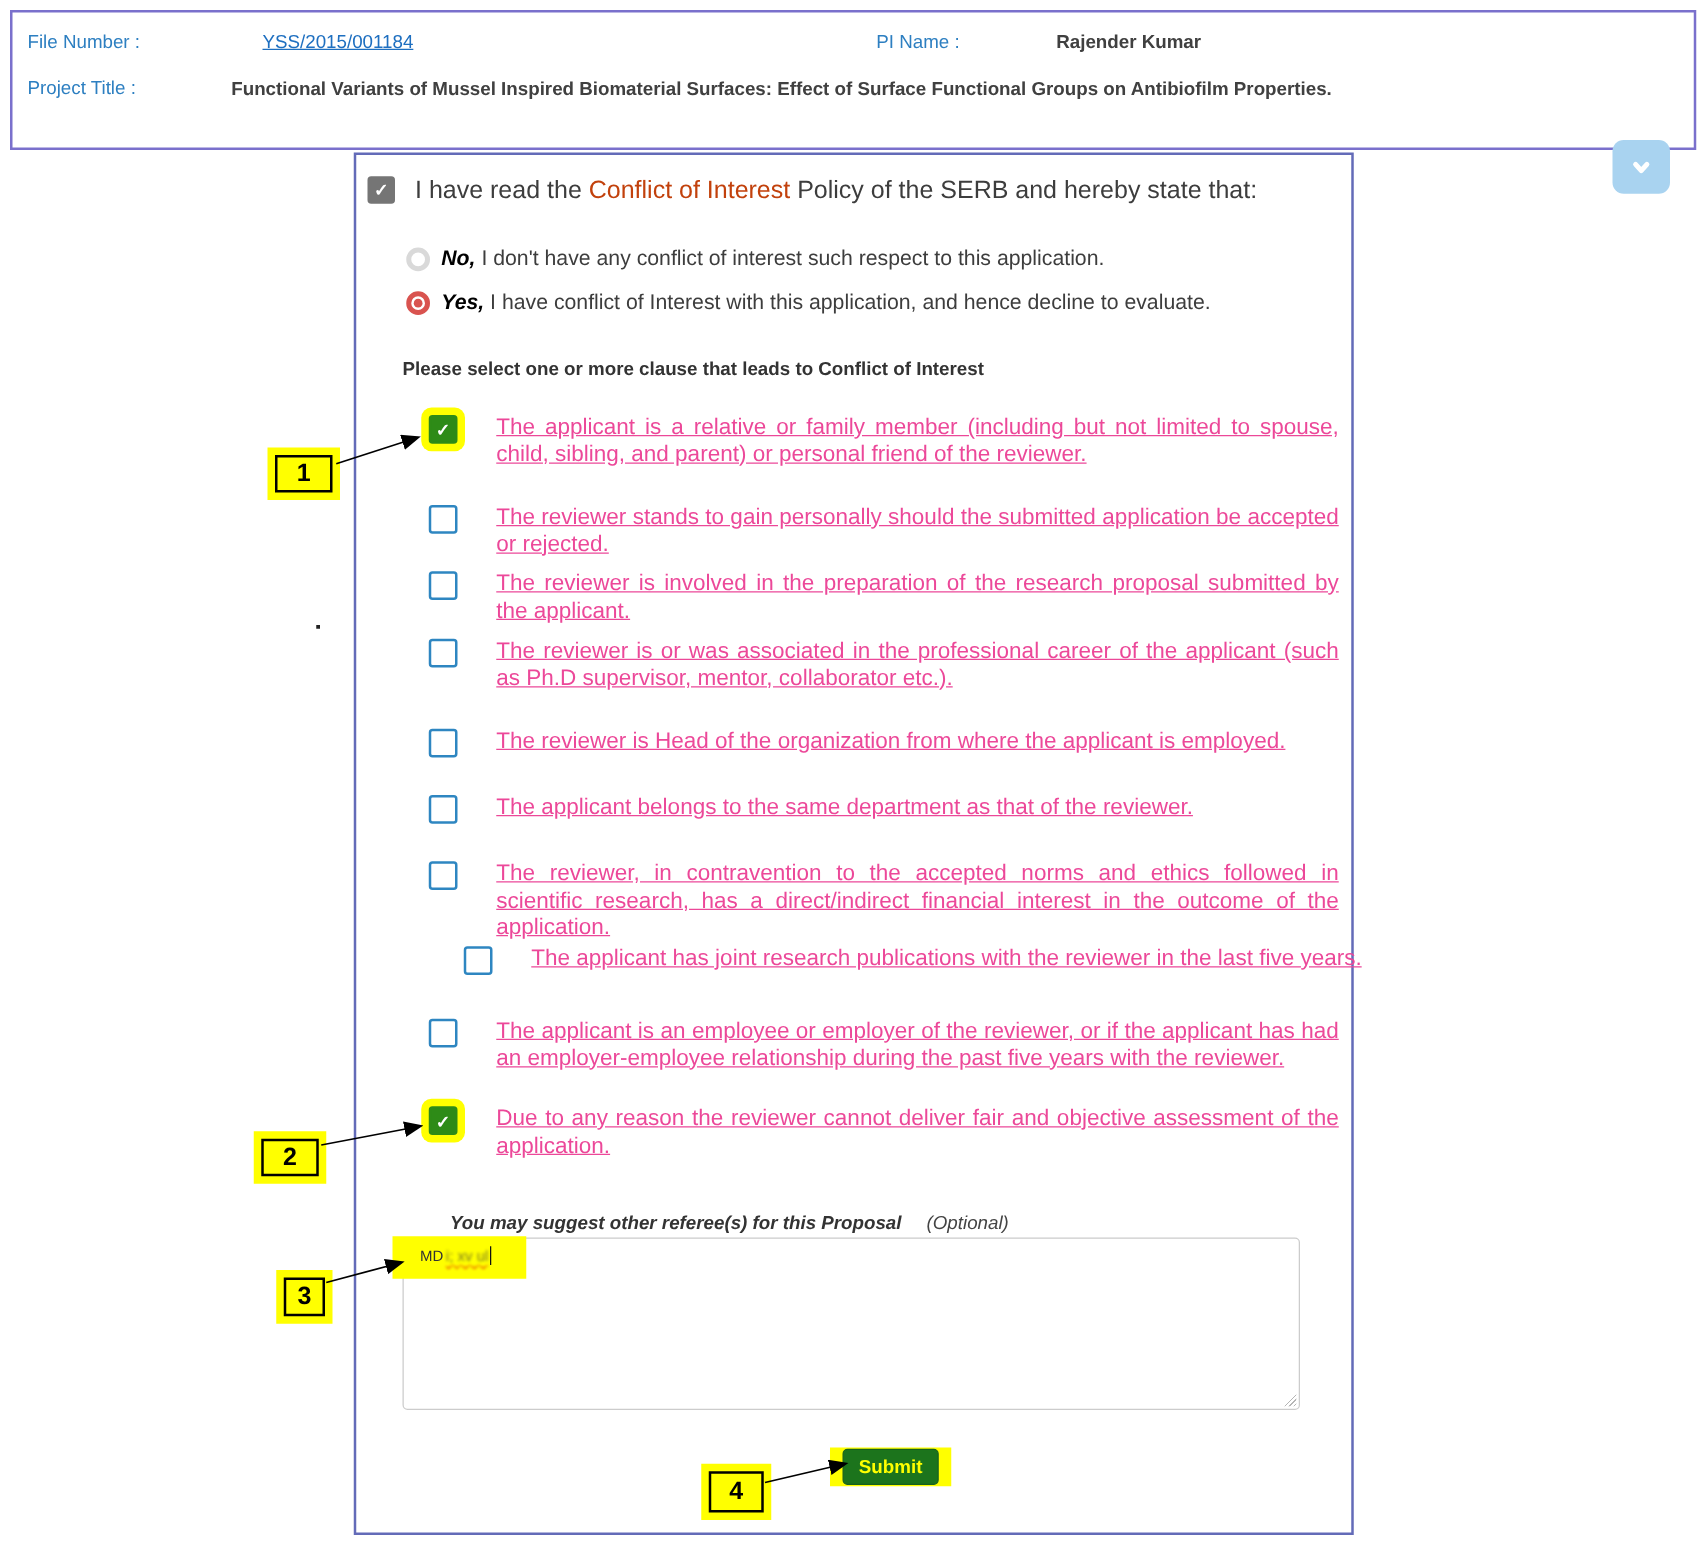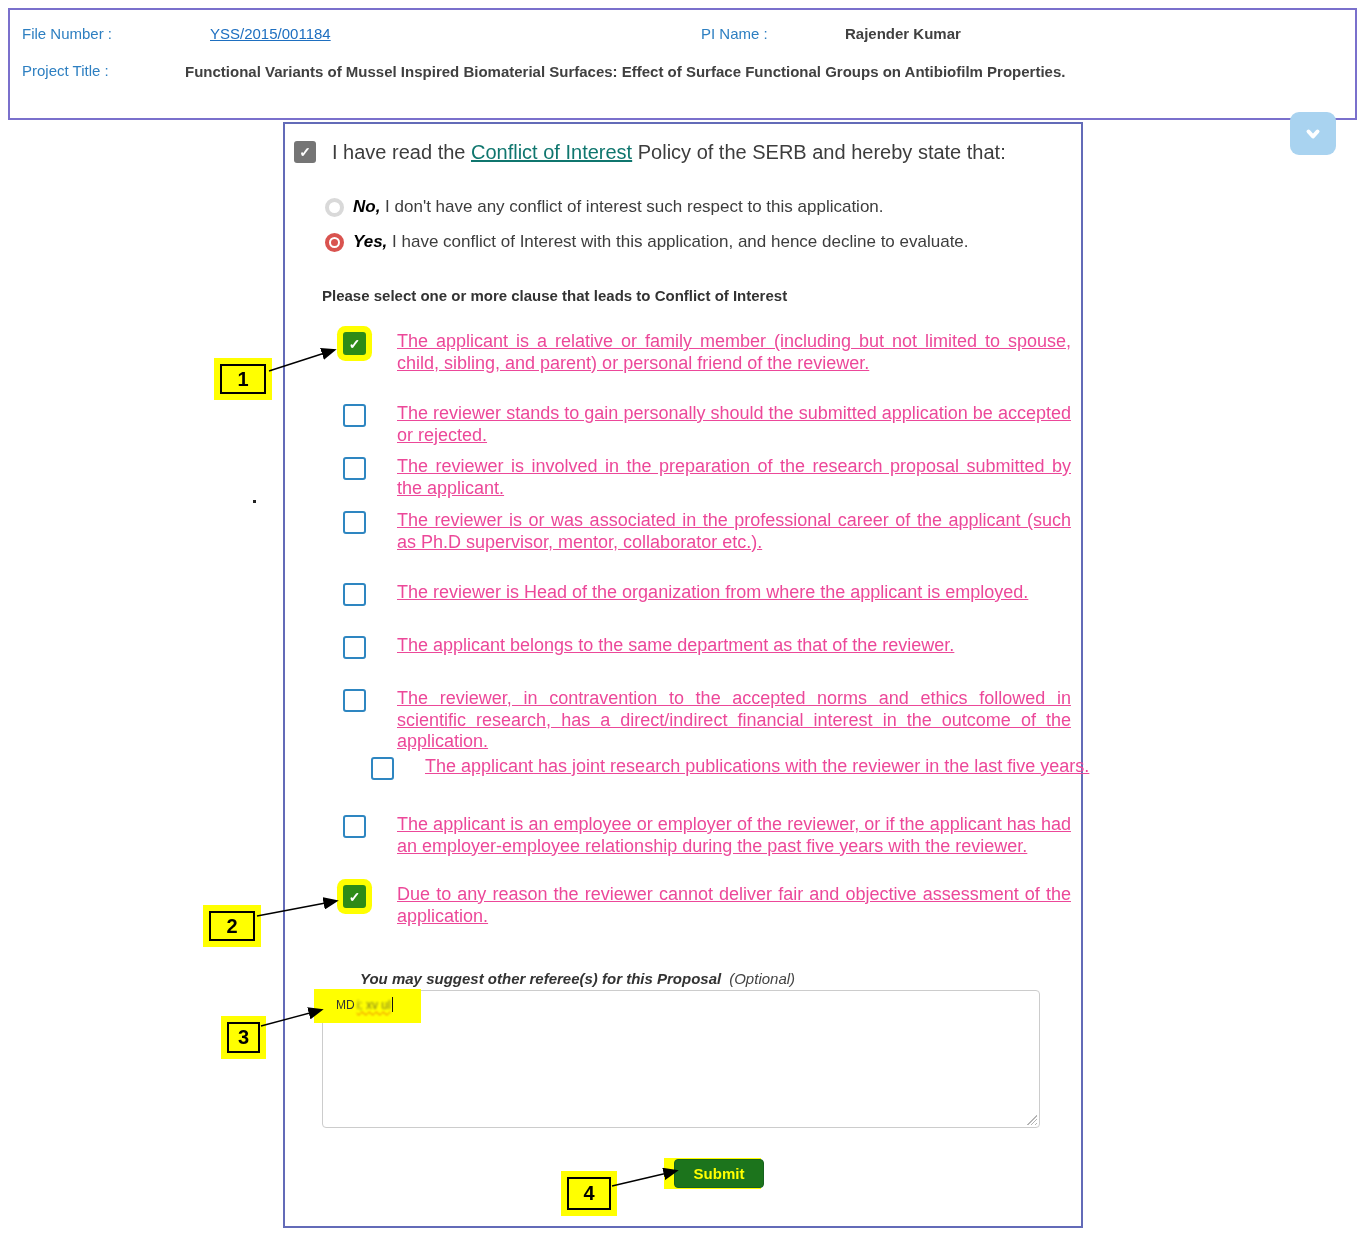--- a/index.html
+++ b/index.html
@@ -23,21 +23,21 @@
   
   .form-box { position:absolute; left:283px; top:122px; width:800px; height:1106px;
               background:#fff; border:2px solid #636bb8; }
 
   
   .statement { position:absolute; left:9px; top:14px; width:780px; }
   .stmt-cb { position:absolute; left:0; top:3px; width:22px; height:22px; background:#757575;
              border-radius:3px; color:#fff; font-size:14px; font-weight:bold;
              display:flex; align-items:center; justify-content:center; cursor:pointer; }
   .stmt-text { display:block; margin-left:38px; font-size:20px; color:#3d3d3d; line-height:28px; }
-  .stmt-text a { color:#0f766e; text-decoration:underline; cursor:pointer; }
+  .stmt-text a { color:#c2410c; cursor:pointer; }
 
   
   .radio-row { position:absolute; left:40px; height:22px; }
   .radio { position:absolute; left:0; top:1px; width:19px; height:19px; border-radius:50%;
            border:4px solid #d9d9d9; background:#fff; cursor:pointer; }
   .radio.selected { border-color:#d9534f; }
   .radio.selected::after { content:""; position:absolute; left:2px; top:2px; width:7px; height:7px;
            border-radius:50%; background:#d9534f; }
   .radio-label { position:absolute; left:28px; top:0; white-space:nowrap;
                  font-size:17px; color:#3d3d3d; }
@@ -54,38 +54,38 @@
         display:flex; align-items:center; justify-content:center; }
   .cb.checked { background:#2e8b17; border-color:#2e8b17; color:#fff;
                 font-size:14px; font-weight:bold; }
   .cb.hl { box-shadow:0 0 0 6px #ffff00; }
   .clause-text { margin-left:54px; width:674px; font-size:18px; line-height:21.5px;
                  color:#ec4899; text-align:justify;text-decoration:underline; }
 
   
   .suggest-label { position:absolute; left:75px; top:846px; font-size:15px; color:#333; }
   .suggest-label .main { font-weight:bold; font-style:italic; }
-  .suggest-label .opt  { font-style:italic; margin-left:8px; color:#444; }
+  .suggest-label .opt  { font-style:italic; margin-left:20px; color:#444; }
 
   .textarea { position:absolute; left:37px; top:866px; width:718px; height:138px;
               background:#fff; border:1px solid #cccccc; border-radius:4px; cursor:text; }
   .textarea .grip { position:absolute; right:2px; bottom:2px; width:10px; height:10px;
               background:
                 linear-gradient(135deg, transparent 0 50%, #b5b5b5 50% 57%, transparent 57% 68%,
                                 #b5b5b5 68% 75%, transparent 75% 86%, #b5b5b5 86% 93%, transparent 93%);
               cursor:nwse-resize; }
   .ta-hl { position:absolute; left:-9px; top:-2px; width:107px; height:34px; background:#ffff00; }
   .ta-line { position:absolute; left:13px; top:6px; font-size:12px; color:#333; white-space:nowrap; }
   .ta-blur { filter:blur(1.2px); opacity:.65; margin-left:2px;
              text-decoration:underline wavy #dd0000 1px; text-underline-offset:2px; }
   .caret { display:inline-block; width:1px; height:15px; background:#111; vertical-align:-3px; margin-left:1px; }
 
   
   .submit-band { position:absolute; left:379px; top:1034px; width:97px; height:31px; background:#ffff00; }
-  .submit-btn { position:absolute; left:389px; top:1035px; width:90px; height:29px;
+  .submit-btn { position:absolute; left:389px; top:1035px; width:77px; height:29px;
                 background:#1c741c; border:1px solid #17621f; border-radius:4px;
                 color:#ffff00; font-size:15px; font-weight:bold; cursor:pointer;
                 font-family:"Liberation Sans", sans-serif; }
 
   
   .chev-btn { position:absolute; left:1290px; top:112px; width:46px; height:43px;
               background:#a9d3f0; border:none; border-radius:9px; cursor:pointer; }
   .chev-btn svg { display:block; margin:auto; }
 
   

